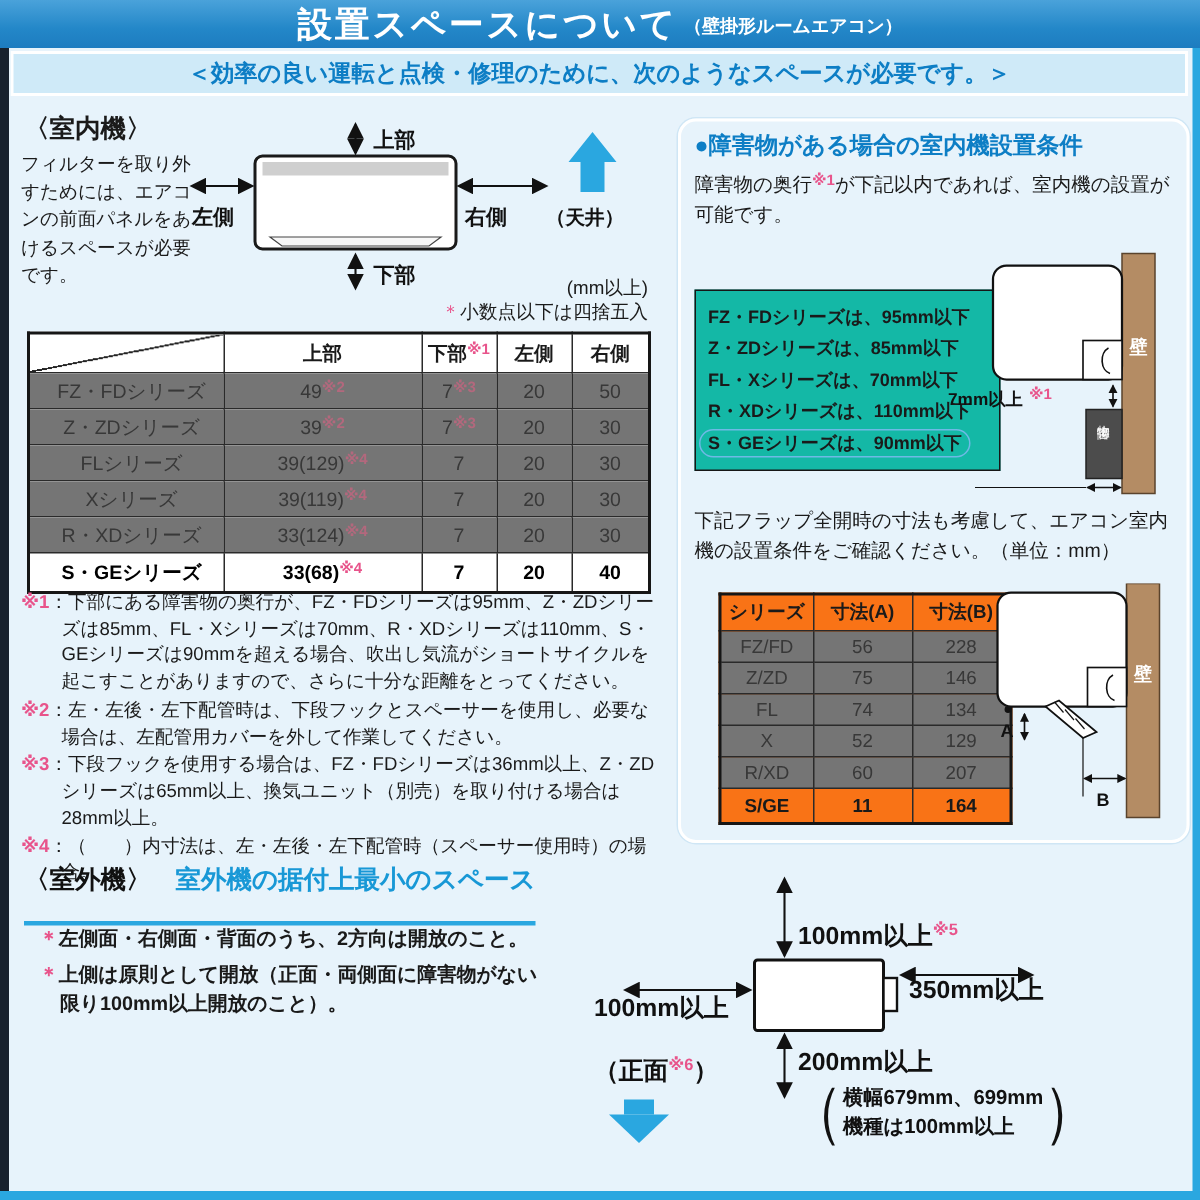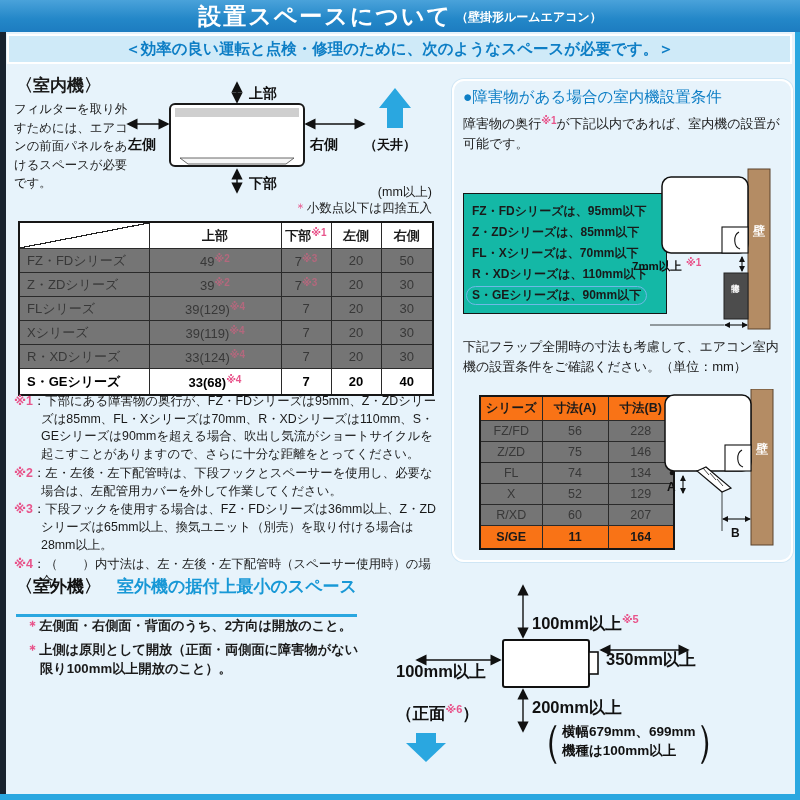--- a/index.html
+++ b/index.html
@@ -22,40 +22,40 @@
   .indoor-desc{left:14px;top:100px;width:116px;font-size:12.4px;line-height:1.5}
   .mm-note{right:368px;top:184px;font-size:12.5px;text-align:right}
   .round-note{right:368px;top:200px;font-size:12.5px;text-align:right}
   .pink{color:#e8548b}
   .ref{color:#e8548b;font-size:10px;vertical-align:4px;font-weight:600}
   
   table{border-collapse:collapse;table-layout:fixed}
   .mtable{left:18px;top:221px;background:#fff;border:2px solid #161616}
   .mtable td{border:1px solid #2a2a2a;text-align:center;font-size:13px;height:23px;padding:0;overflow:hidden}
   .mtable tr.head td{height:25px;font-weight:600}
-  .mtable td.nm{text-align:left;padding-left:7px}
+  .mtable td.nm{text-align:center;padding-left:7px}
   .mtable tr.gray td{background:#757575;color:#383838}
   .mtable tr.gray .ref{color:#b3687d}
   .mtable tr.hl td{background:#fff;color:#000;font-weight:bold;height:25px}
   .diagcell{background:linear-gradient(to bottom right,#fff 48.6%,#222 48.6%,#222 51%,#fff 51%)}
   
   .notes1{left:14px;top:393px;width:426px}
   .note{font-size:12.4px;line-height:1.43;text-indent:-27px;padding-left:27px;margin-bottom:1px}
   .plabel{color:#e8548b;font-weight:600}
   
   .h-outdoor{left:16px;top:575px;padding-bottom:16px;border-bottom:3px solid #2aa7e0;display:inline-flex;gap:16px}
   .h-outdoor .blk{font-size:17px;font-weight:bold;color:#111}
   .h-outdoor .blu{font-size:17px;font-weight:bold;color:#1898d6}
   .bullets{left:26px;top:616px;width:340px}
   .bullet{font-size:13.2px;font-weight:bold;line-height:1.45;text-indent:-14px;padding-left:14px;margin-bottom:5px}
   .notes2{left:14px;top:692px;width:368px}
   
   .panel{left:452px;top:79px;width:341px;height:483px;border:2px solid #fff;border-radius:12px;
          box-shadow:0 0 0 1px #cfe6f5;box-sizing:border-box}
-  .p-head{left:9px;top:6px;font-size:15.5px;font-weight:normal;color:#0d7ec5}
+  .p-head{left:9px;top:6px;font-size:15.5px;font-weight:bold;color:#0d7ec5}
   .p-intro{left:9px;top:32px;width:322px;font-size:13px;line-height:1.55}
   .limit-box{left:9px;top:112px;width:204px;border:1.5px solid #161616;background:#14b8a6;padding:7px 8px;box-sizing:border-box}
   .limit{font-size:12px;font-weight:600;line-height:21px;white-space:nowrap}
   .circled{display:inline-block;border:1.5px solid #6fb9e6;border-radius:10px;padding:0 5px;margin-left:-6px;line-height:17px}
   .p-flap{left:9px;top:256px;width:324px;font-size:13px;line-height:1.5}
   .dtable{left:25px;top:314px;background:#f97316;border:2px solid #161616}
   .dtable td{border:1px solid #2a2a2a;text-align:center;font-size:12.5px;height:20px;padding:0}
   .dtable tr.head td{height:23px;font-weight:600}
   .dtable tr.gray td{background:#757575;color:#383838}
   .dtable tr.hl td{font-weight:bold;height:22px}

